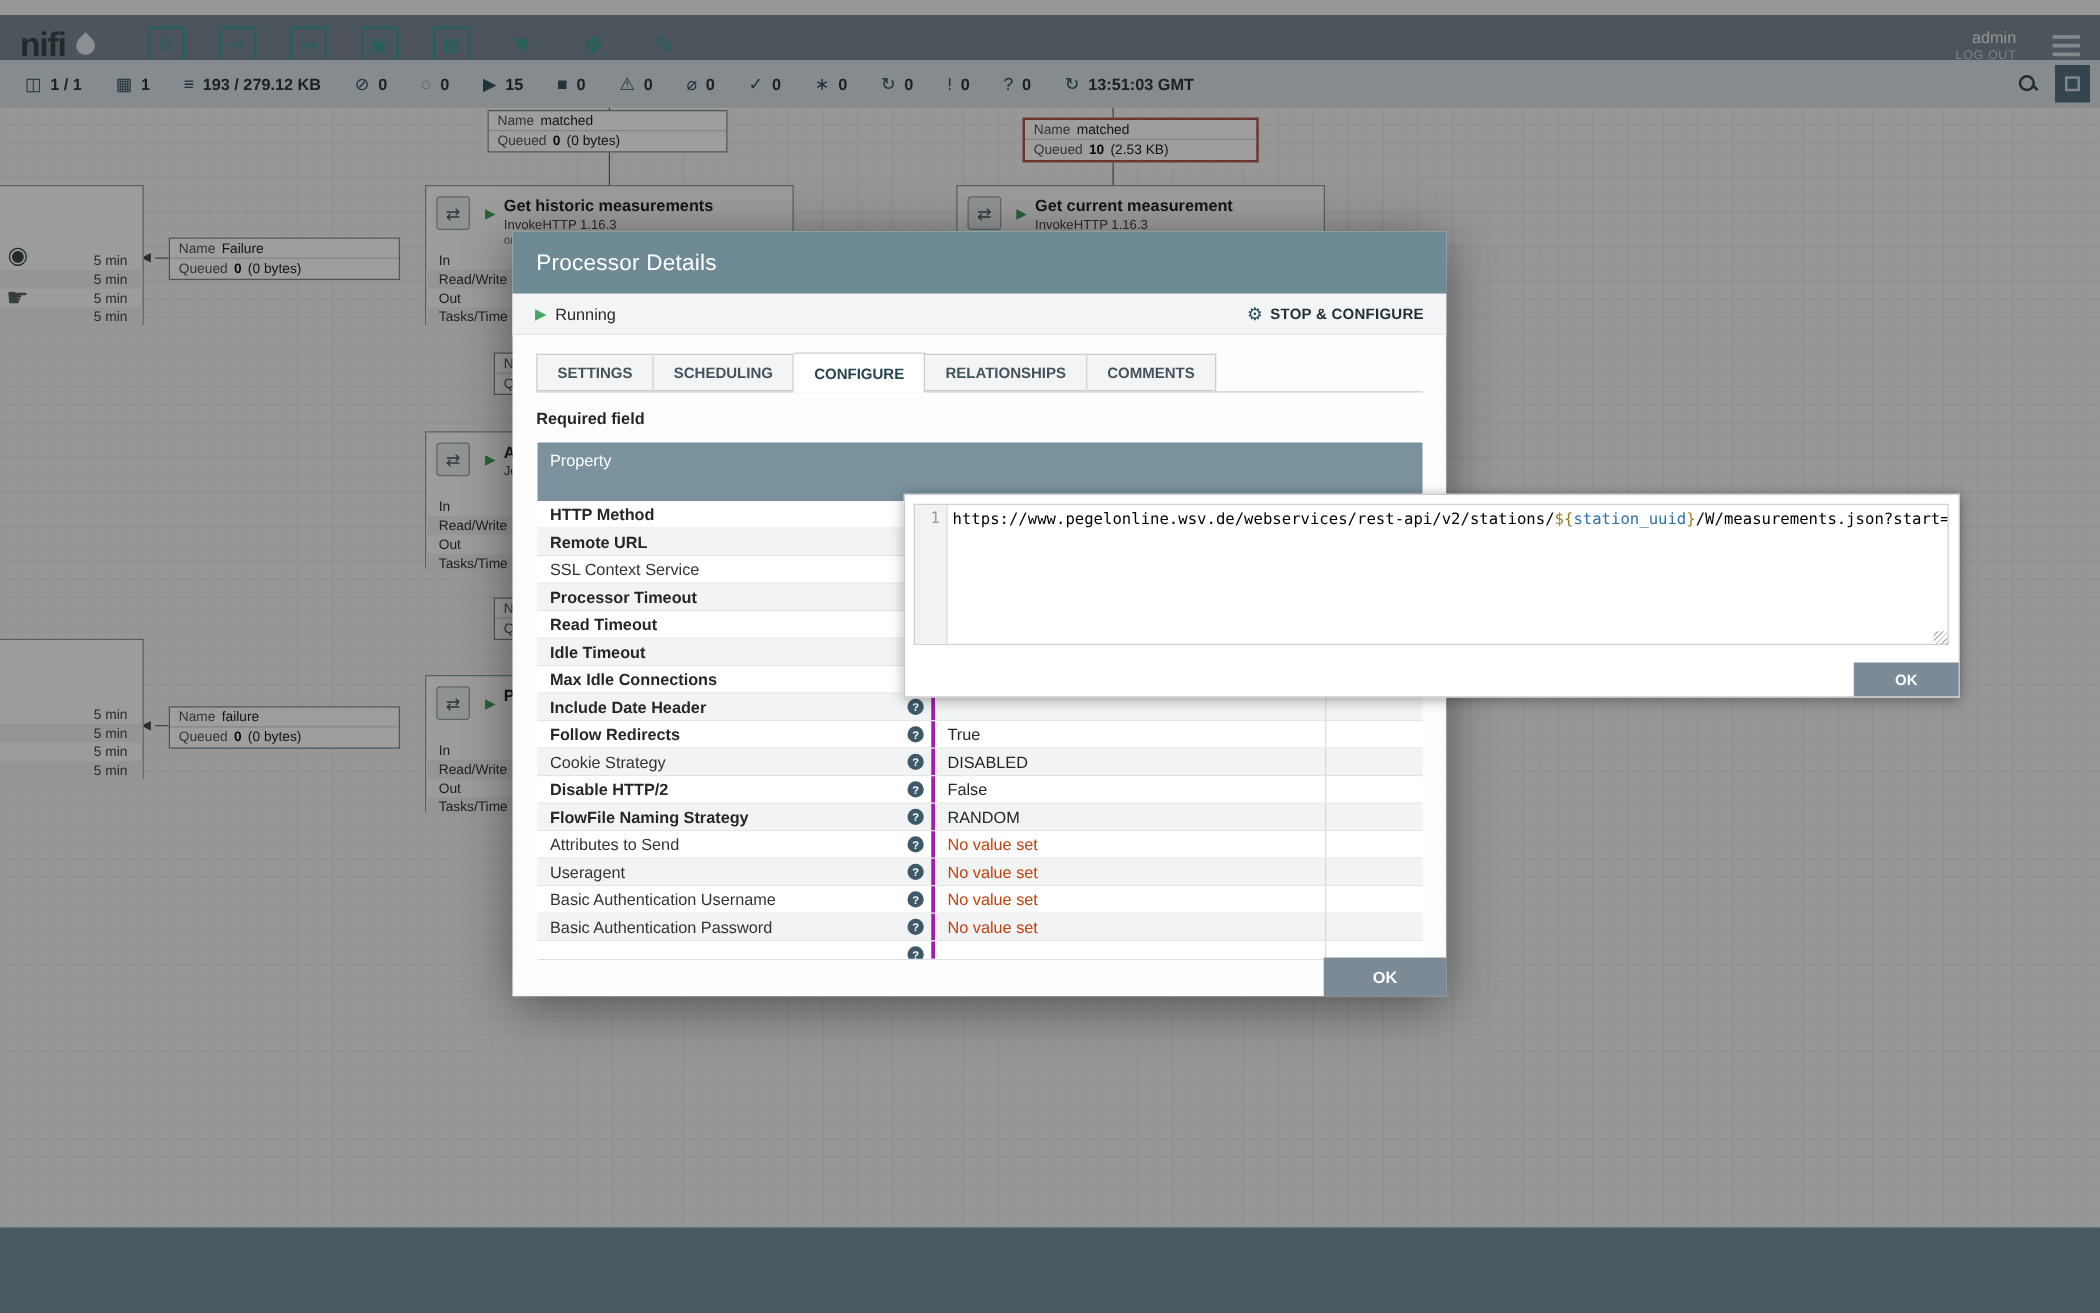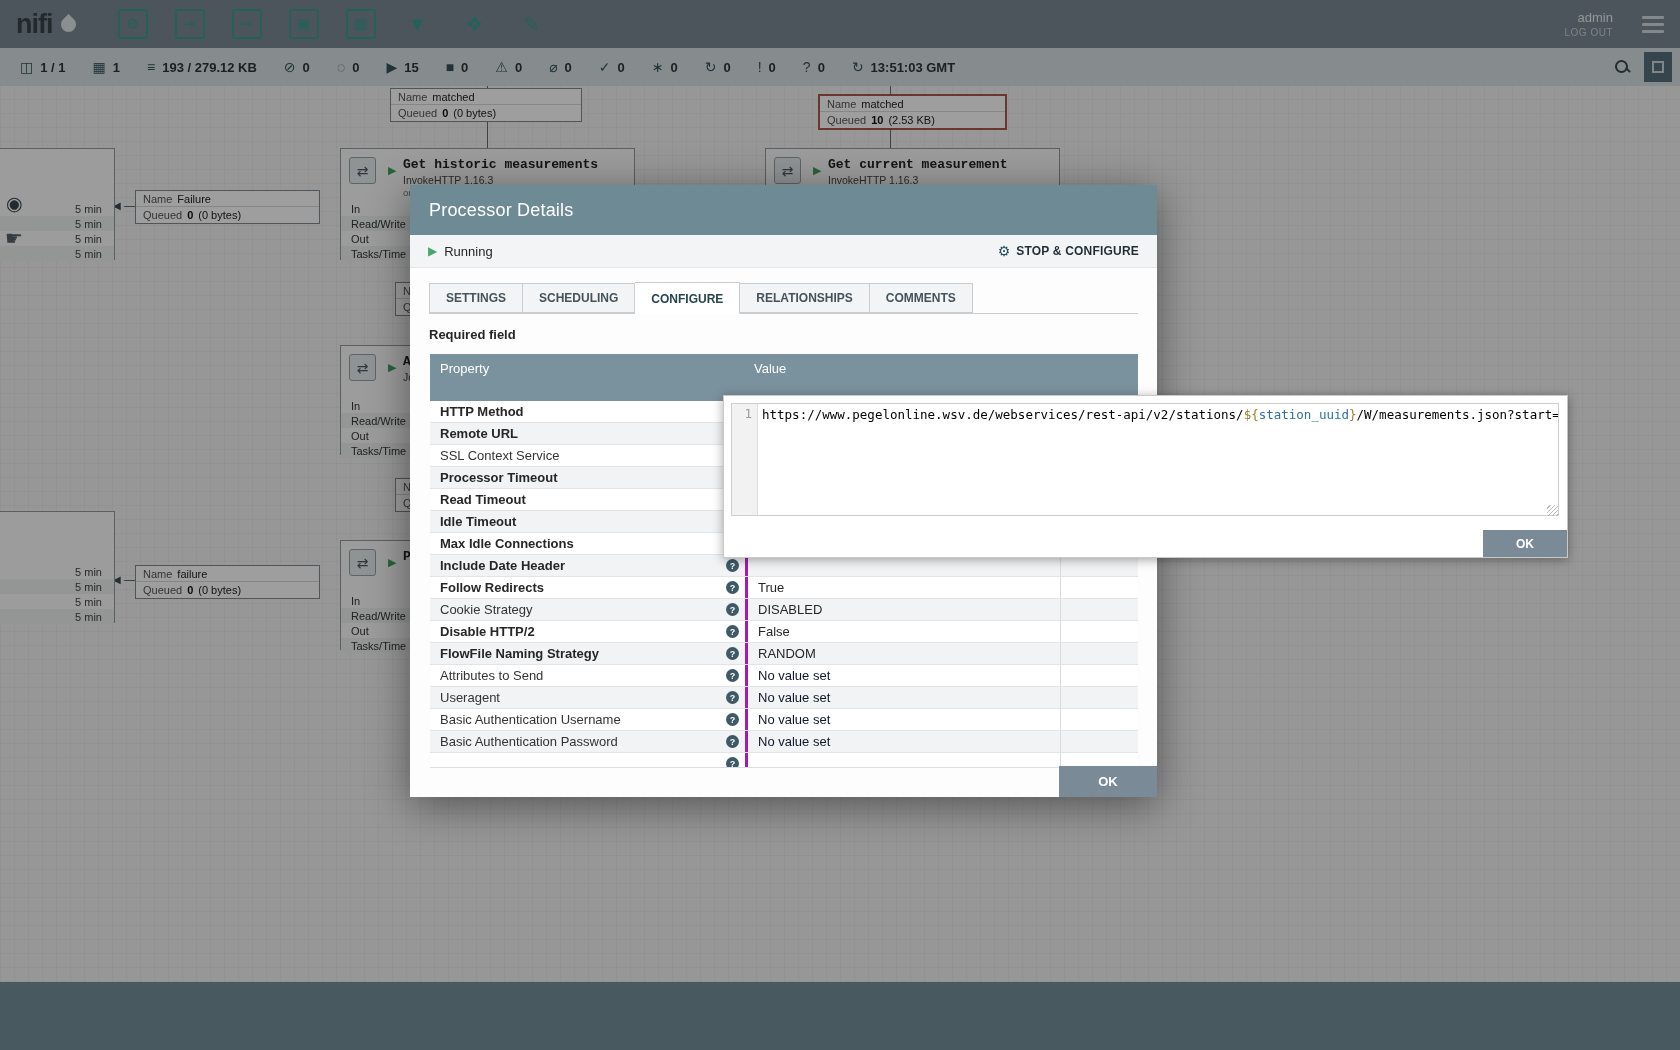--- a/index.html
+++ b/index.html
@@ -1,21 +1,21 @@
 <!DOCTYPE html>
 <html><head>
 <meta charset="utf-8">
 <style>
   * { margin:0; padding:0; box-sizing:border-box; }
   html,body { width:1680px; height:1050px; overflow:hidden; background:#222; }
   body { font-family:"Liberation Sans", sans-serif; }
   .app { position:relative; width:1680px; height:1050px; background:#F4F4F4; overflow:hidden; }
 
   
-  .topbar { position:absolute; left:0; top:0; width:1680px; height:48px; background:#7B8A94; display:flex; align-items:center; padding:0 16px; z-index:10; }
+  .topbar { position:absolute; left:0; top:12px; width:1680px; height:48px; background:#7B8A94; display:flex; align-items:center; padding:0 16px; z-index:10; }
   .logo { display:flex; align-items:center; gap:2px; }
   .logo-text { font-size:27px; font-weight:700; letter-spacing:-1px; color:#39454B; }
   .logo-drop { width:15px; height:15px; background:#DFE7EA; border-radius:0 50% 50% 50%; transform:rotate(45deg); margin-left:6px; }
   .tools { display:flex; align-items:center; gap:27px; margin-left:42px; color:#3E9C93; }
   .tool { width:30px; height:30px; display:flex; align-items:center; justify-content:center; font-size:15px; }
   .tool.boxed { border:2px solid #3E9C93; border-radius:3px; }
   .tool.big { font-size:20px; }
   .userarea { margin-left:auto; display:flex; align-items:center; gap:29px; }
   .usertext { text-align:right; }
   .username { font-size:13px; color:#ECF0F2; }
@@ -40,21 +40,21 @@
     background-image:repeating-linear-gradient(0deg, rgba(0,0,0,0.03) 0 1px, transparent 1px 14px),
                      repeating-linear-gradient(90deg, rgba(0,0,0,0.03) 0 1px, transparent 1px 14px); }
   .edge-v { position:absolute; width:1px; background:#5F6B71; z-index:1; }
   .edge-h { position:absolute; height:1px; background:#5F6B71; z-index:1; }
   .edge-arrow { position:absolute; font-size:10px; color:#3F4A50; z-index:2; }
 
   .proc { position:absolute; width:295px; height:112px; background:#FCFCFC; border:1px solid #8E9BA1; z-index:2; }
   .proc-head { position:relative; height:52px; }
   .ptype-icon { position:absolute; left:8px; top:8px; width:27px; height:27px; border:1px solid #97A4AA; border-radius:3px; background:#E9EDEF; color:#4A5A62; font-size:14px; display:flex; align-items:center; justify-content:center; }
   .prun { position:absolute; left:47px; top:15px; font-size:11px; color:#3FA05B; }
-  .pname { position:absolute; left:62px; top:8px; font-size:13px; font-weight:700; color:#222; white-space:nowrap;font-family:Liberation Mono, monospace; }
+  .pname { position:absolute; left:62px; top:8px; font-size:13px; font-weight:700; color:#222; white-space:nowrap; }
   .ptype { position:absolute; left:62px; top:25px; font-size:10.5px; color:#444; white-space:nowrap; }
   .pbundle { position:absolute; left:62px; top:38px; font-size:9.5px; color:#777; white-space:nowrap; }
   .prow2 { height:15px; display:flex; align-items:center; font-size:11px; }
   .prow2:nth-child(odd) { background:#EFF1F1; }
   .prow2 .pl { padding-left:10px; color:#333; }
   .prow2 .pv { margin-left:auto; padding-right:12px; color:#444; }
 
   .conn { position:absolute; background:#FFFFFF; border:1px solid #7E8C93; font-size:11px; z-index:3; width:185px; }
   .conn.selected { border:2px solid #AE574E; }
   .conn-row { height:16px; line-height:16px; display:flex; gap:5px; padding:0 7px; white-space:nowrap; overflow:hidden; }
@@ -97,21 +97,21 @@
   .th-x { flex:1; }
   .tbody { border-bottom:1px solid #DCDFE1; }
   .prow { height:22px; display:flex; align-items:center; border-bottom:1px solid #E2E5E7; background:#FFFFFF; }
   .prow:nth-child(even) { background:#F1F3F4; }
   .prow.partial { height:14px; overflow:hidden; border-bottom:none; align-items:flex-start; }
   .pcell { width:315px; display:flex; align-items:center; justify-content:space-between; padding:0 6px 0 10px; font-size:13px; color:#333; }
   .prow.partial .pcell { padding-top:4px; }
   .pcell.req { font-weight:700; color:#262626; }
   .help { width:13px; height:13px; min-width:13px; border-radius:50%; background:#3E5A68; color:#FFF; font-size:9px; font-weight:700; display:flex; align-items:center; justify-content:center; margin-left:6px; cursor:pointer; }
   .vcell { width:315px; border-left:3px solid #a21caf; padding-left:10px; font-size:13px; color:#262626; height:100%; display:flex; align-items:center; cursor:pointer; }
-  .vcell.noval { color:#0f172a; }
+  .vcell.noval { color:#c2410c; }
   .xcell { flex:1; border-left:1px solid #D8DBDD; height:100%; }
   .dlg-ok { position:absolute; right:0; bottom:0; width:98px; height:31px; background:#7A8B97; color:#FFF; border:none; font-family:"Liberation Sans",sans-serif; font-size:13px; font-weight:700; cursor:pointer; }
 
   
   .vpopup { position:absolute; left:723px; top:395px; width:845px; height:163px; background:#FFFFFF; border:1px solid #C9C9C9; box-shadow:0 2px 10px rgba(0,0,0,0.35); z-index:150; }
   .cm { position:absolute; left:7px; top:7px; right:8px; height:113px; border:1px solid #CFCFCF; background:#FFF; display:flex; overflow:hidden; }
   .cm-gutter { width:26px; background:#F2F2F2; border-right:1px solid #DDD; color:#9B9B9B; font-family:"DejaVu Sans Mono", monospace; font-size:12.5px; text-align:right; padding:2px 5px 0 0; }
   .cm-code { flex:1; padding:2px 0 0 4px; font-family:"DejaVu Sans Mono", monospace; font-size:12.5px; line-height:17px; color:#000; white-space:pre; overflow:hidden; cursor:text; }
   .el-brace { color:#9A7D27; }
   .el-param { color:#2E71A4; }
@@ -462,21 +462,20 @@
       <div class="tab">SETTINGS</div>
       <div class="tab">SCHEDULING</div>
       <div class="tab active">CONFIGURE</div>
       <div class="tab">RELATIONSHIPS</div>
       <div class="tab">COMMENTS</div>
     </div>
     <div class="req-note">Required field</div>
     <div class="ptable">
       <div class="thead">
         <div class="th-p">Property</div>
-        <div class="th-v">Value</div>
         <div class="th-x"></div>
       </div>
       <div class="tbody">
         <div class="prow">
           <div class="pcell req">
               <span>HTTP Method</span>
               <span class="help">?</span>
             </div>
           <div class="vcell">
               <span></span>

